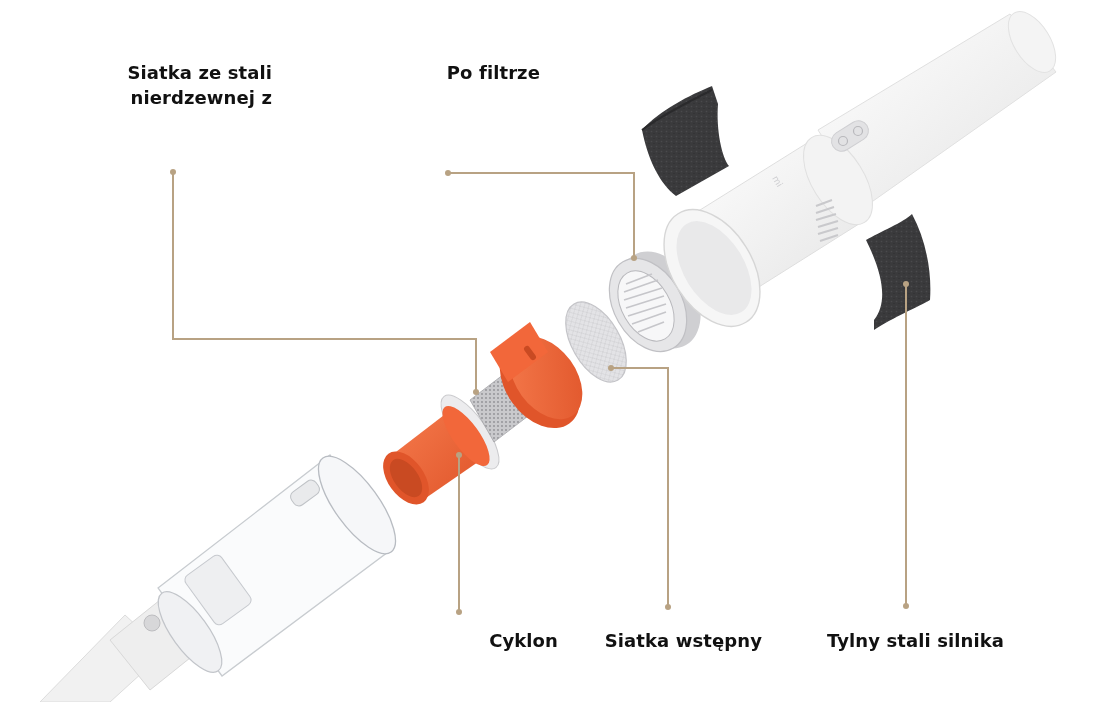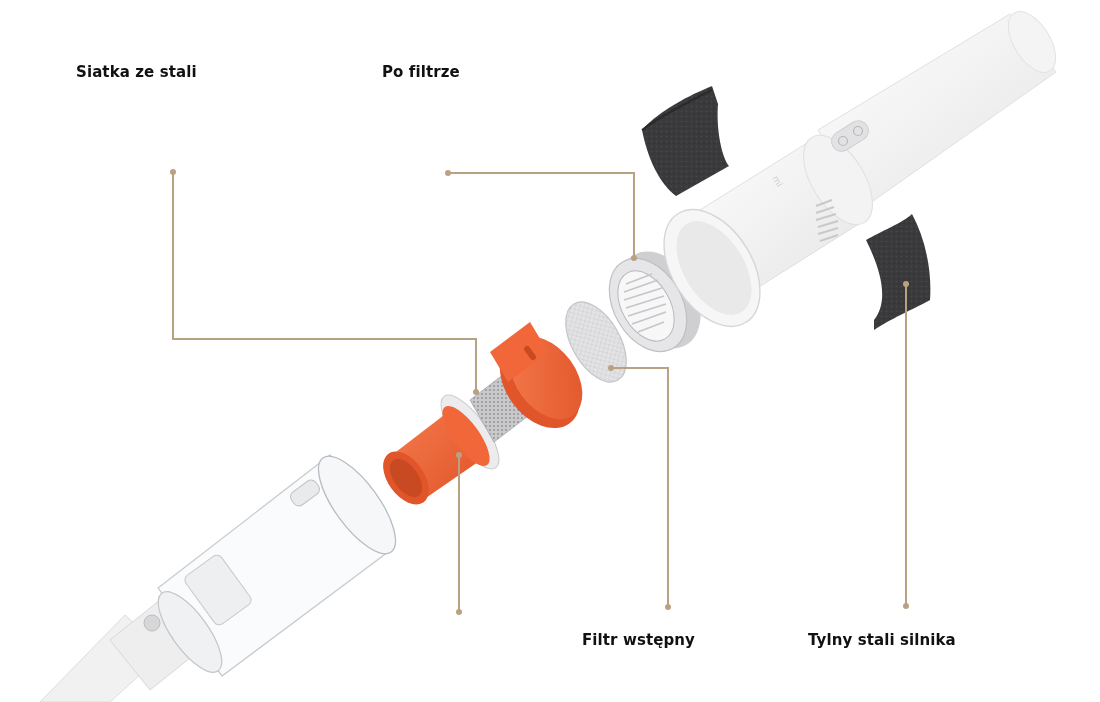--- a/index.html
+++ b/index.html
@@ -1,20 +1,20 @@
 <!DOCTYPE html>
 <html><head>
 <meta charset="utf-8">
 <style>
   html, body { margin: 0; padding: 0; background: #ffffff; }
   body { width: 1100px; height: 702px; position: relative; overflow: hidden;
          font-family: "DejaVu Sans", "Liberation Sans", sans-serif; }
   #stage { position: absolute; left: 0; top: 0; width: 1100px; height: 702px; }
-  .label { position: absolute; color: #111111; font-size: 15px; font-weight: bold;
-           text-align: left; line-height: 25px; letter-spacing: 0.1px; }
+  .label { position: absolute; color: #111111; font-size: 18px; font-weight: bold;
+           text-align: right; line-height: 25px; letter-spacing: 0.1px; }
   .label span { display: block; }
   svg { position: absolute; left: 0; top: 0; }
 </style>
 </head>
 <body>
 
 <div id="stage">
 
 <svg width="1100" height="702" viewBox="0 0 1100 702">
   <defs>
@@ -136,30 +136,32 @@
     <circle cx="459" cy="612" r="3"></circle>
     <circle cx="611" cy="368" r="3"></circle>
     <circle cx="668" cy="607" r="3"></circle>
     <circle cx="906" cy="284" r="3"></circle>
     <circle cx="906" cy="606" r="3"></circle>
   </g>
 </svg>
 
 <div class="label" style="left:76px; top:60px; width:196px;">
   <span>Siatka ze stali</span>
+  <span>nierdzewnej z</span>
 </div>
 
-<div class="label" style="left:382px; top:60px; width:136px;">
+<div class="label" style="left:404px; top:60px; width:136px;">
   <span>Po filtrze</span>
 </div>
 
 <div class="label" style="left:362px; top:628px; width:196px;">
+  <span>Cyklon</span>
 </div>
 
 <div class="label" style="left:582px; top:628px; width:180px;">
-  <span>Filtr wstępny</span>
+  <span>Siatka wstępny</span>
 </div>
 
 <div class="label" style="left:808px; top:628px; width:196px;">
   <span>Tylny stali silnika</span>
 </div>
 
 </div>
 
 </body></html>

